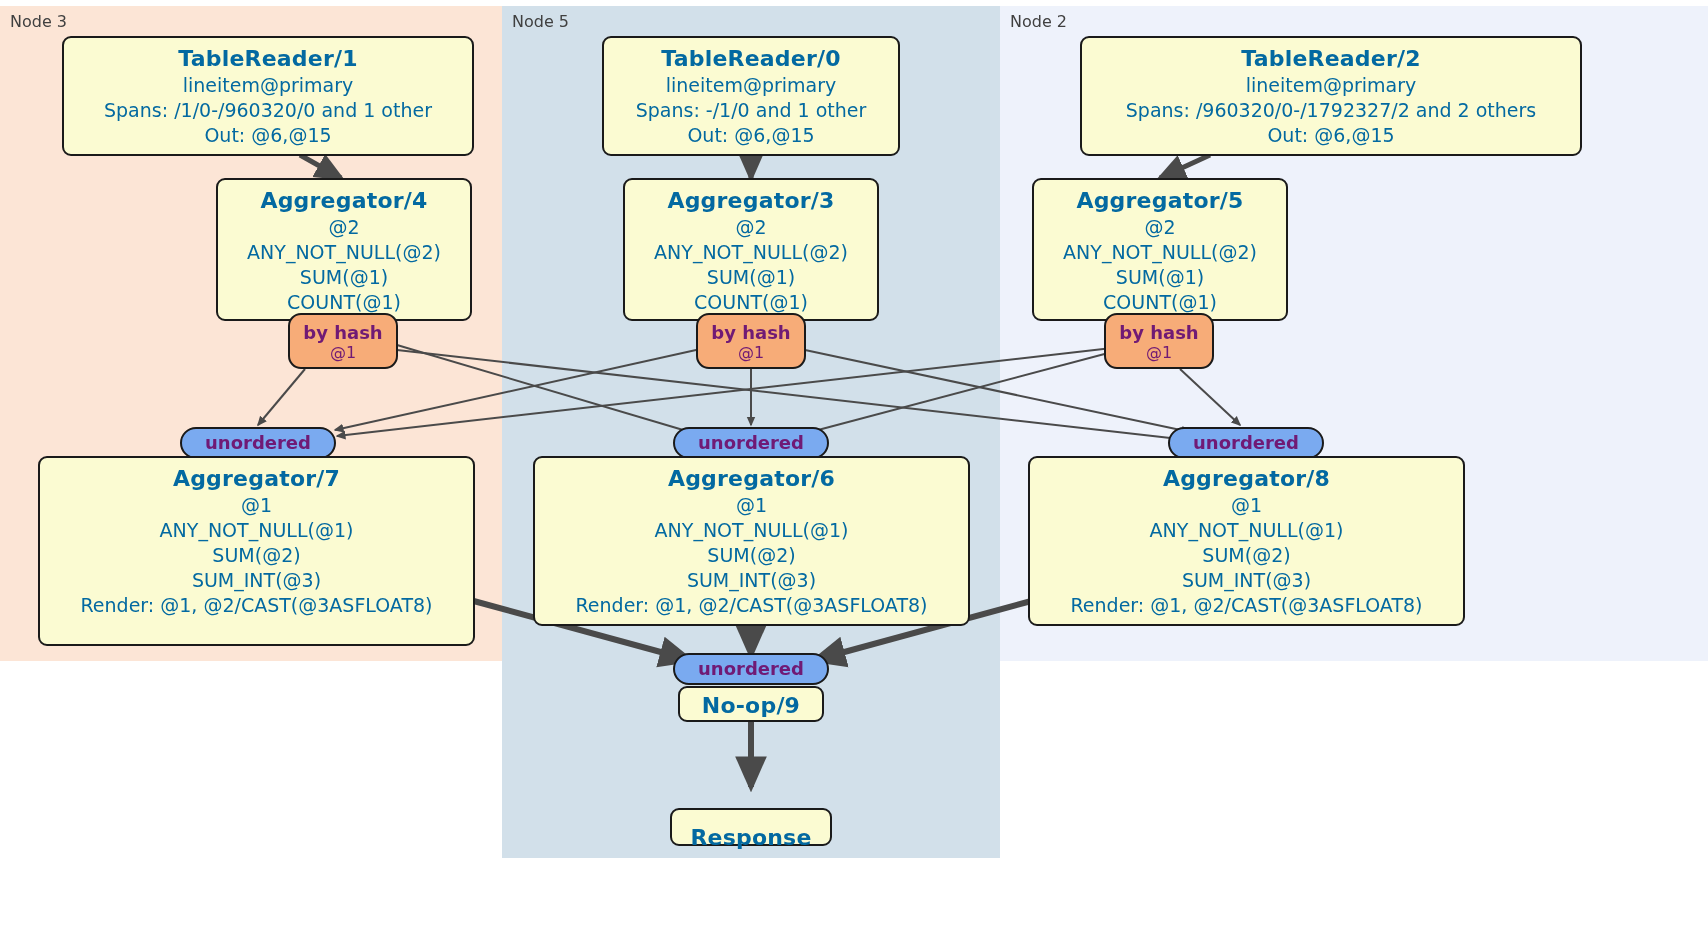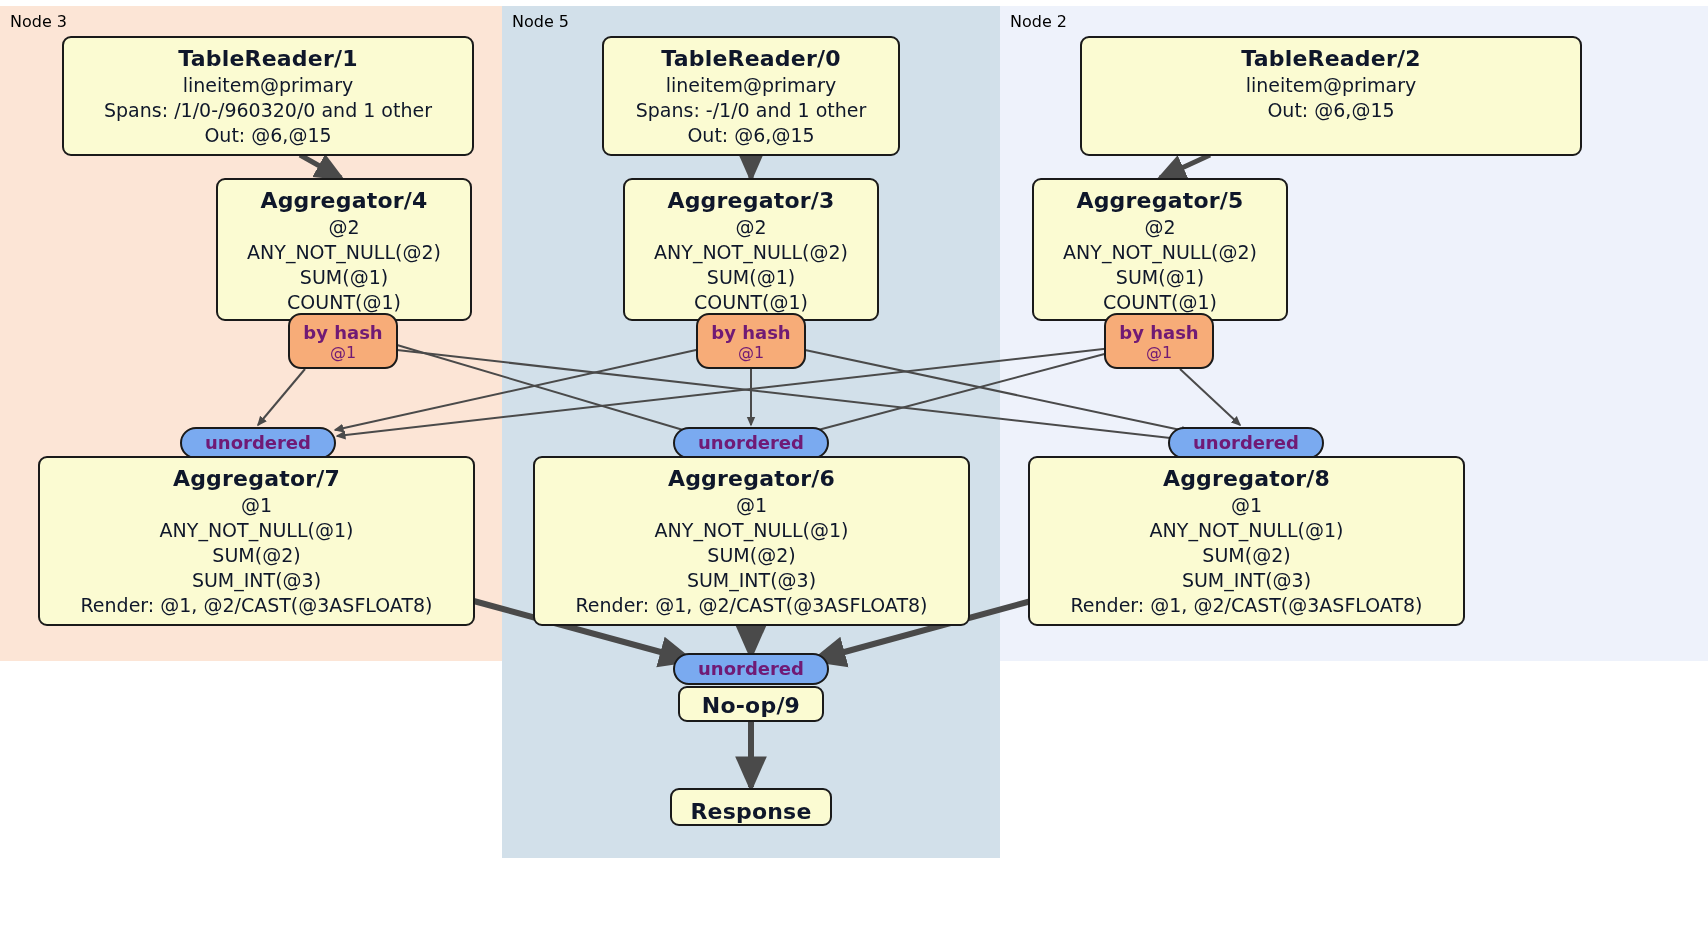--- a/index.html
+++ b/index.html
@@ -6,29 +6,29 @@
   body{
     width:1708px;height:940px;position:relative;overflow:hidden;
     font-family:"DejaVu Sans","Liberation Sans",sans-serif;
   }
   #stage{position:absolute;inset:0;}
 
   
   .node-panel{position:absolute;box-sizing:border-box;}
   .node-label{
     position:absolute;left:10px;top:6px;
-    font-size:16px;color:#000000;white-space:nowrap;
+    font-size:16px;color:#404040;white-space:nowrap;
   }
 
   
   .proc{
     position:absolute;box-sizing:border-box;
     background:#fbfbd2;border:2px solid #1a1a1a;border-radius:9px;
     text-align:center;padding:6px 10px 7px 10px;
-    font-size:19px;line-height:25px;color:#0f172a;
+    font-size:19px;line-height:25px;color:#0369a1;
     display:flex;flex-direction:column;justify-content:flex-start;align-items:center;
     white-space:nowrap;
   }
   .proc .title{font-weight:bold;font-size:22px;line-height:29px;letter-spacing:.2px;}
   .proc .ln{font-size:19px;line-height:25px;}
 
   
   .pill{
     position:absolute;box-sizing:border-box;
     border:2px solid #1a1a1a;text-align:center;
@@ -109,20 +109,21 @@
   <div class="proc" style="left:602px;top:36px;width:298px;height:120px;">
     <div class="title">TableReader/0</div>
     <div class="ln">lineitem@primary</div>
     <div class="ln">Spans: -/1/0 and 1 other</div>
     <div class="ln">Out: @6,@15</div>
   </div>
 
   <div class="proc" style="left:1032px;top:36px;width:502px;height:120px;margin-left:48px;">
     <div class="title">TableReader/2</div>
     <div class="ln">lineitem@primary</div>
+    <div class="ln">Spans: /960320/0-/1792327/2 and 2 others</div>
     <div class="ln">Out: @6,@15</div>
   </div>
 
   <div class="proc" style="left:216px;top:178px;width:256px;height:143px;">
     <div class="title">Aggregator/4</div>
     <div class="ln">@2</div>
     <div class="ln">ANY_NOT_NULL(@2)</div>
     <div class="ln">SUM(@1)</div>
     <div class="ln">COUNT(@1)</div>
   </div>
@@ -159,21 +160,21 @@
   <div class="pill unord" style="left:180px;top:427px;width:156px;height:32px;">
     <span class="t1">unordered</span>
   </div>
   <div class="pill unord" style="left:673px;top:427px;width:156px;height:32px;">
     <span class="t1">unordered</span>
   </div>
   <div class="pill unord" style="left:1168px;top:427px;width:156px;height:32px;">
     <span class="t1">unordered</span>
   </div>
 
-  <div class="proc" style="left:38px;top:456px;width:437px;height:170px;">
+  <div class="proc" style="left:38px;top:456px;width:437px;height:190px;">
     <div class="title">Aggregator/7</div>
     <div class="ln">@1</div>
     <div class="ln">ANY_NOT_NULL(@1)</div>
     <div class="ln">SUM(@2)</div>
     <div class="ln">SUM_INT(@3)</div>
     <div class="ln">Render: @1, @2/CAST(@3ASFLOAT8)</div>
   </div>
 
   <div class="proc" style="left:533px;top:456px;width:437px;height:170px;">
     <div class="title">Aggregator/6</div>
@@ -194,17 +195,17 @@
   </div>
 
   <div class="pill unord" style="left:673px;top:653px;width:156px;height:32px;">
     <span class="t1">unordered</span>
   </div>
 
   <div class="proc" style="left:678px;top:686px;width:146px;height:36px;padding:3px 2px;">
     <div class="title">No-op/9</div>
   </div>
 
-  <div class="proc" style="left:670px;top:788px;width:162px;height:38px;padding:7px 10px;">
+  <div class="proc" style="left:670px;top:808px;width:162px;height:38px;padding:13px 10px;">
     <div class="title">Response</div>
   </div>
 
 </div>
 
 </body></html>

